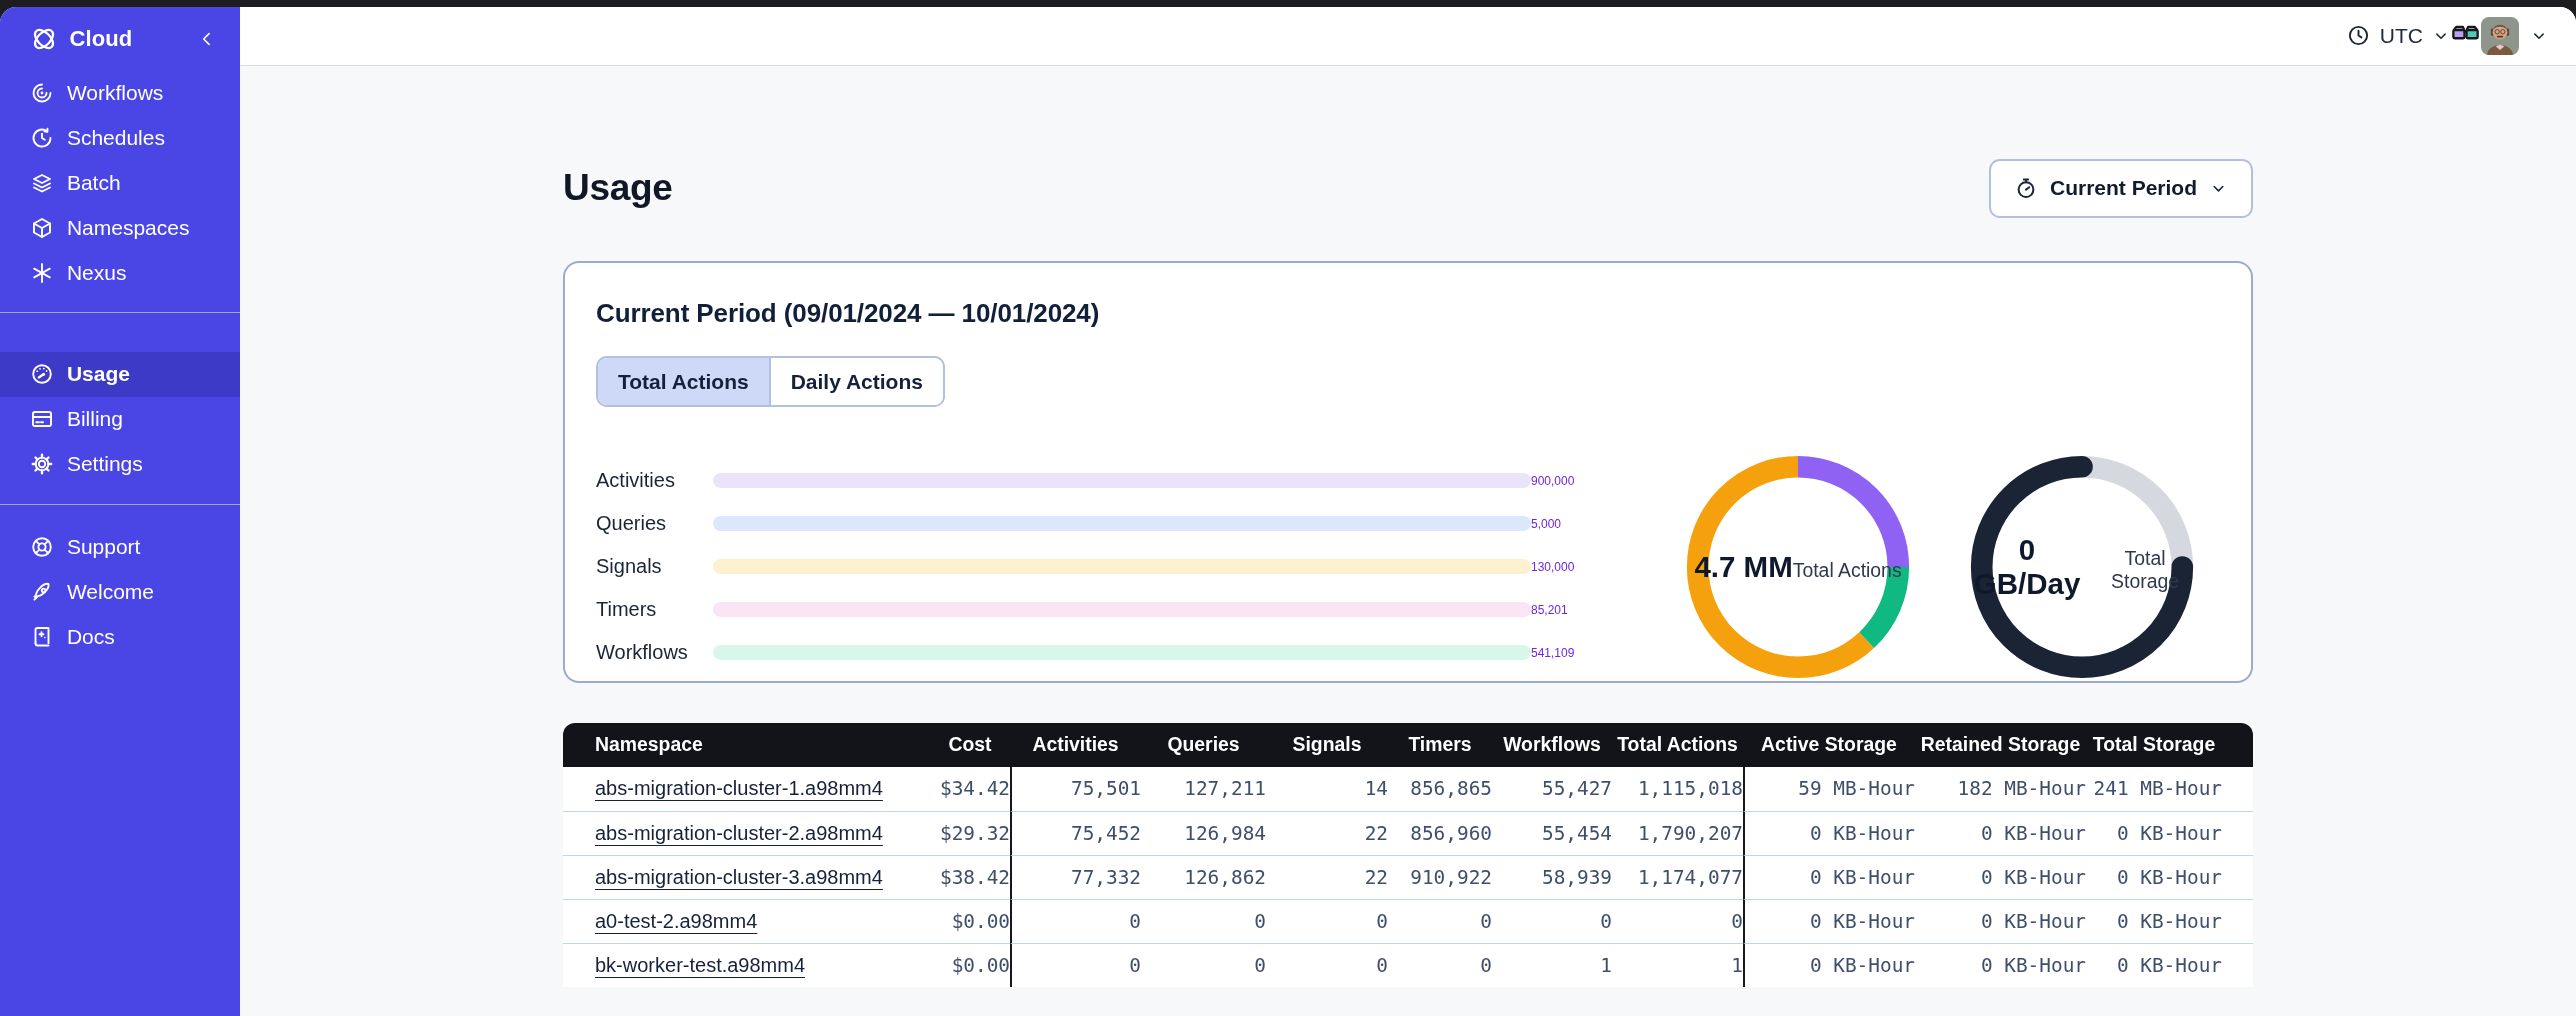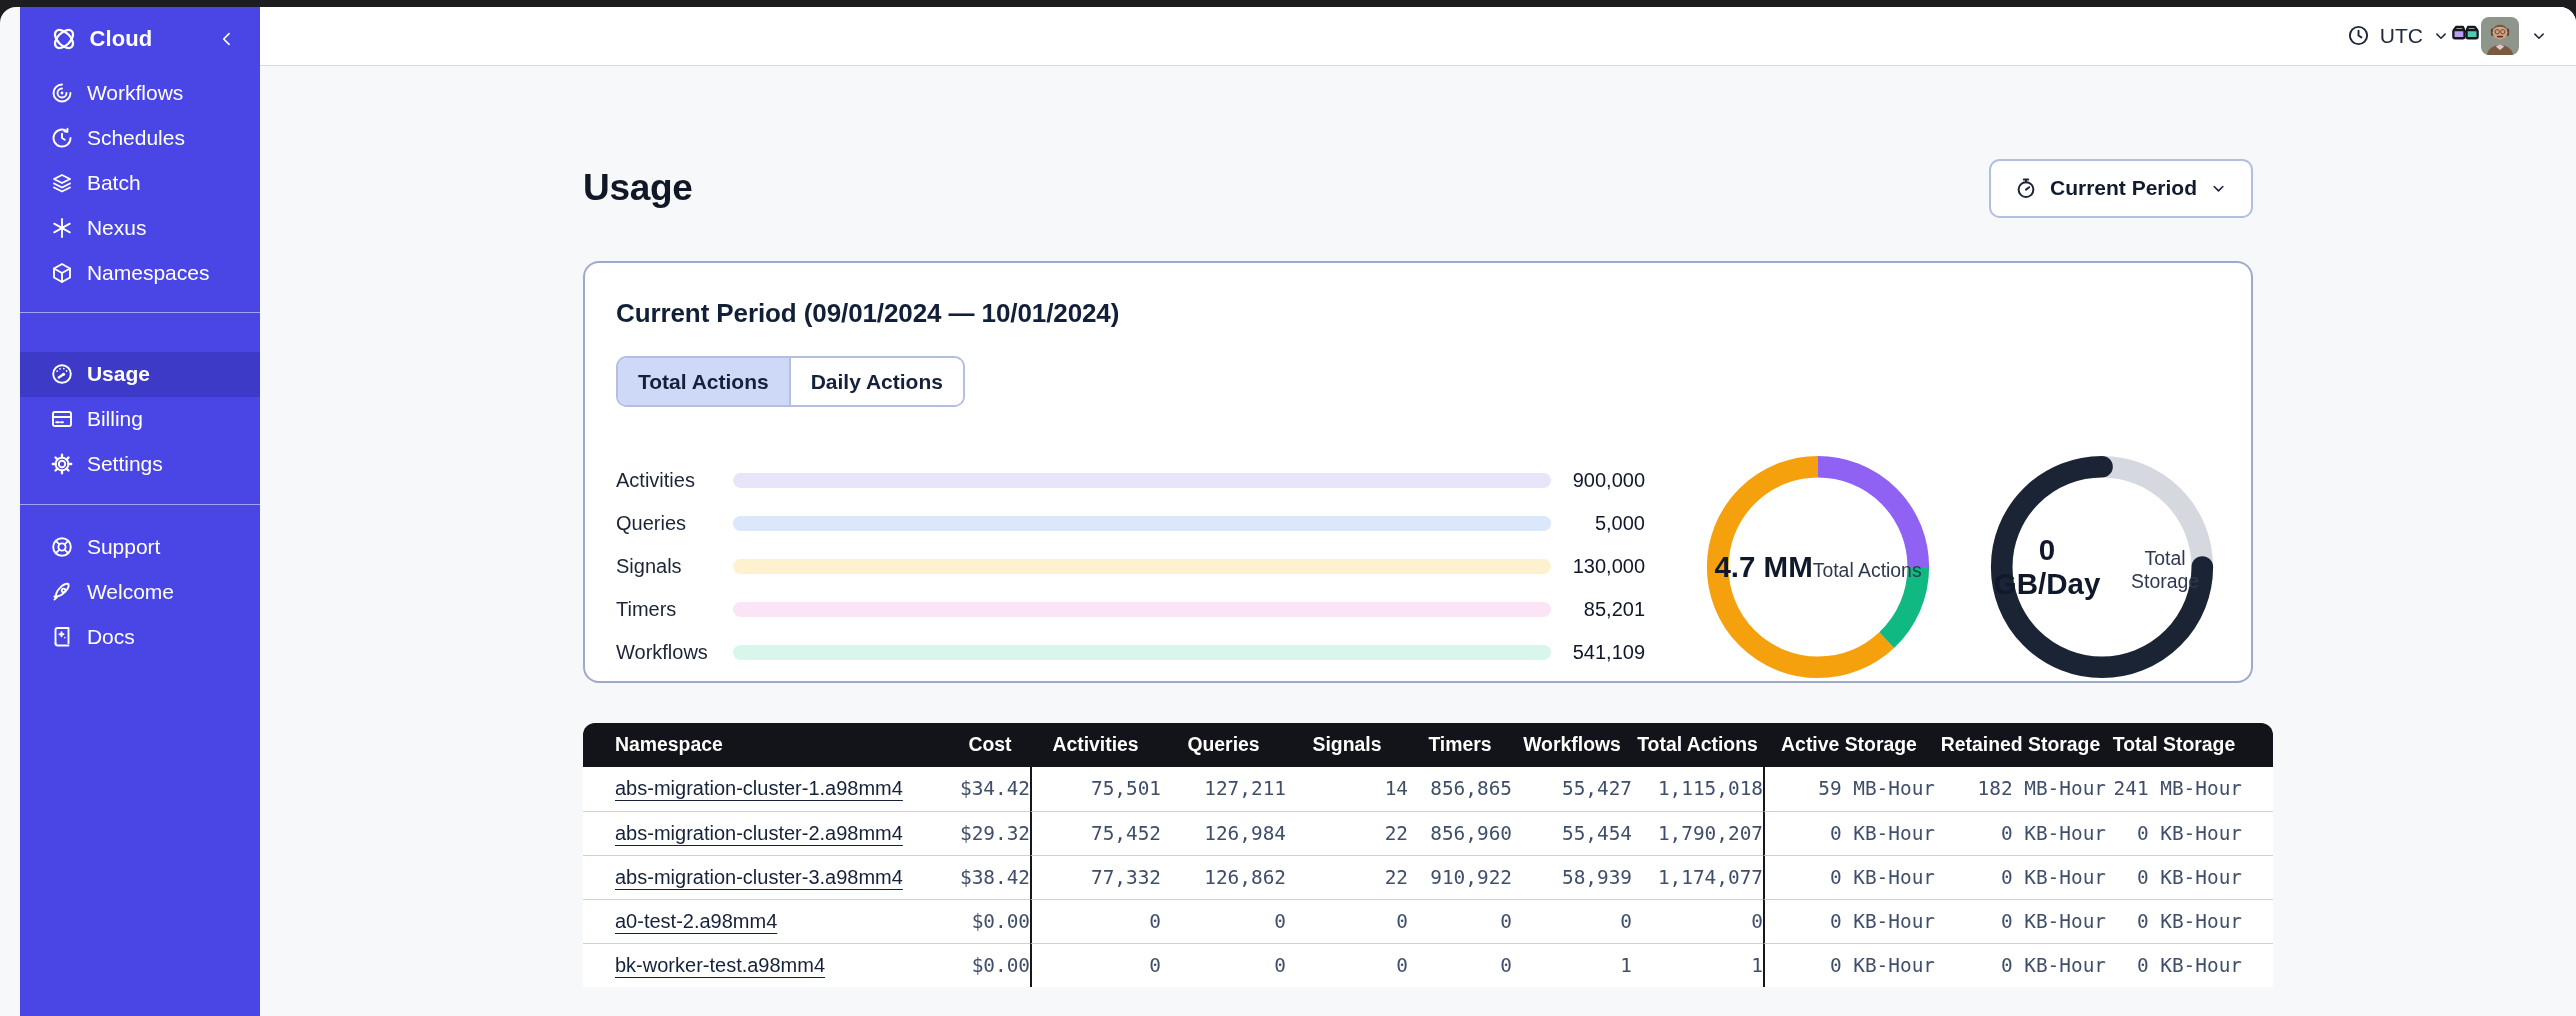--- a/index.html
+++ b/index.html
@@ -3,21 +3,21 @@
 <meta charset="utf-8">
 <style>
   * { margin:0; padding:0; box-sizing:border-box; }
   html,body { width:2576px; height:1016px; overflow:hidden; }
   body { font-family:"Liberation Sans","DejaVu Sans",sans-serif; background:#1d1d20; }
   .stage { position:relative; width:2576px; height:1016px; background:#1d1d20; }
   .window { position:absolute; top:6.7px; left:0; right:0; bottom:0;
             border-radius:16px 16px 0 0; overflow:hidden; display:flex; background:#f7f8fa; }
 
   
-  .sidebar { flex:none; width:240px; background:#4946e5; color:#fff; display:flex; flex-direction:column;margin-left:20px; }
+  .sidebar { flex:none; width:240px; background:#4946e5; color:#fff; display:flex; flex-direction:column; }
   .side-header { height:64px; display:flex; align-items:center; padding:0 23px 0 29.5px; gap:12px;
                  font-size:22px; font-weight:700; letter-spacing:0.1px; }
   .side-header .logo svg { width:28px; height:28px; display:block; }
   .collapse { margin-left:auto; display:flex; }
   .nav-item { height:45px; display:flex; align-items:center; gap:13.4px; padding-left:29.5px;
               font-size:21px; cursor:pointer; white-space:nowrap; }
   .nav-item.selected { background:#3d3ac8; font-weight:700; }
   .nav-item svg { width:24px; height:24px; flex:none; display:block; }
   .side-div { height:1.3px; background:rgba(255,255,255,.5); }
   .div1 { margin-top:16px; }
@@ -52,21 +52,21 @@
   .tab { height:47px; line-height:47px; padding:0 20px; font-size:21px; font-weight:600; color:#15213a;
          cursor:pointer; background:#fff; border:none; font-family:inherit; }
   .tab.selected { background:#cdd9f6; border-right:2px solid #b3bfdf; }
 
   .chart-row { margin-top:42px; display:flex; align-items:center; }
   .bars { flex:none; width:1029px; }
   .bar-row { display:flex; align-items:center; height:43px; }
   .bar-label { flex:none; width:117px; font-size:20px; color:#1b2535; }
   .bar-track { flex:none; width:818px; height:14.8px; border-radius:7.4px; overflow:hidden; }
   .bar-fill { height:100%; border-radius:7.4px; }
-  .bar-value { flex:none; width:94px; text-align:right; font-size:20px; color:#0f172a; }
+  .bar-value { flex:none; width:94px; font-size:12px; color:#6d28d9; }
 
   .donuts { display:flex; gap:48px; margin-left:55px; align-items:center; }
   .donut { position:relative; width:236px; height:236px; }
   .donut svg { width:236px; height:236px; display:block; }
   .donut-center { position:absolute; inset:0; display:flex; flex-direction:row; align-items:center;
                   justify-content:center; text-align:center; }
   .donut-value { font-size:29.5px; font-weight:700; color:#10192b; }
   .donut-label { margin-top:6.7px; font-size:19.4px; color:#2e3950; }
   .arc { fill:none; stroke-width:11; }
   .arc.round { stroke-linecap:round; }
@@ -129,33 +129,33 @@
       <div class="nav-item">
         <svg viewBox="0 0 24 24" class="sicon">
           <path d="M4 8 L12 4 L20 8 L12 12 Z"></path>
           <path d="M4 12.5 L12 16.5 L20 12.5"></path>
           <path d="M4 16.5 L12 20.5 L20 16.5"></path>
         </svg>
         <span>Batch</span>
       </div>
       <div class="nav-item">
         <svg viewBox="0 0 24 24" class="sicon">
+          <path d="M12 3 L20 7.5 V16.5 L12 21 L4 16.5 V7.5 Z"></path>
+          <path d="M4 7.5 L12 12 L20 7.5"></path>
+          <path d="M12 12 V21"></path>
+        </svg>
+        <span>Namespaces</span>
+      </div>
+      <div class="nav-item">
+        <svg viewBox="0 0 24 24" class="sicon">
           <path d="M12 3 V21"></path>
           <path d="M4.2 7.7 L19.8 16.3"></path>
           <path d="M4.2 16.3 L19.8 7.7"></path>
         </svg>
         <span>Nexus</span>
-      </div>
-      <div class="nav-item">
-        <svg viewBox="0 0 24 24" class="sicon">
-          <path d="M12 3 L20 7.5 V16.5 L12 21 L4 16.5 V7.5 Z"></path>
-          <path d="M4 7.5 L12 12 L20 7.5"></path>
-          <path d="M12 12 V21"></path>
-        </svg>
-        <span>Namespaces</span>
       </div>
     </div>
 
     <div class="side-div div1"></div>
 
     <div class="side-group g2">
       <div class="nav-item selected">
         <svg viewBox="0 0 24 24" class="sicon">
           <circle cx="12" cy="12" r="8.8"></circle>
           <circle cx="7.2" cy="9.2" r="0.9" fill="#fff" stroke="none"></circle>

